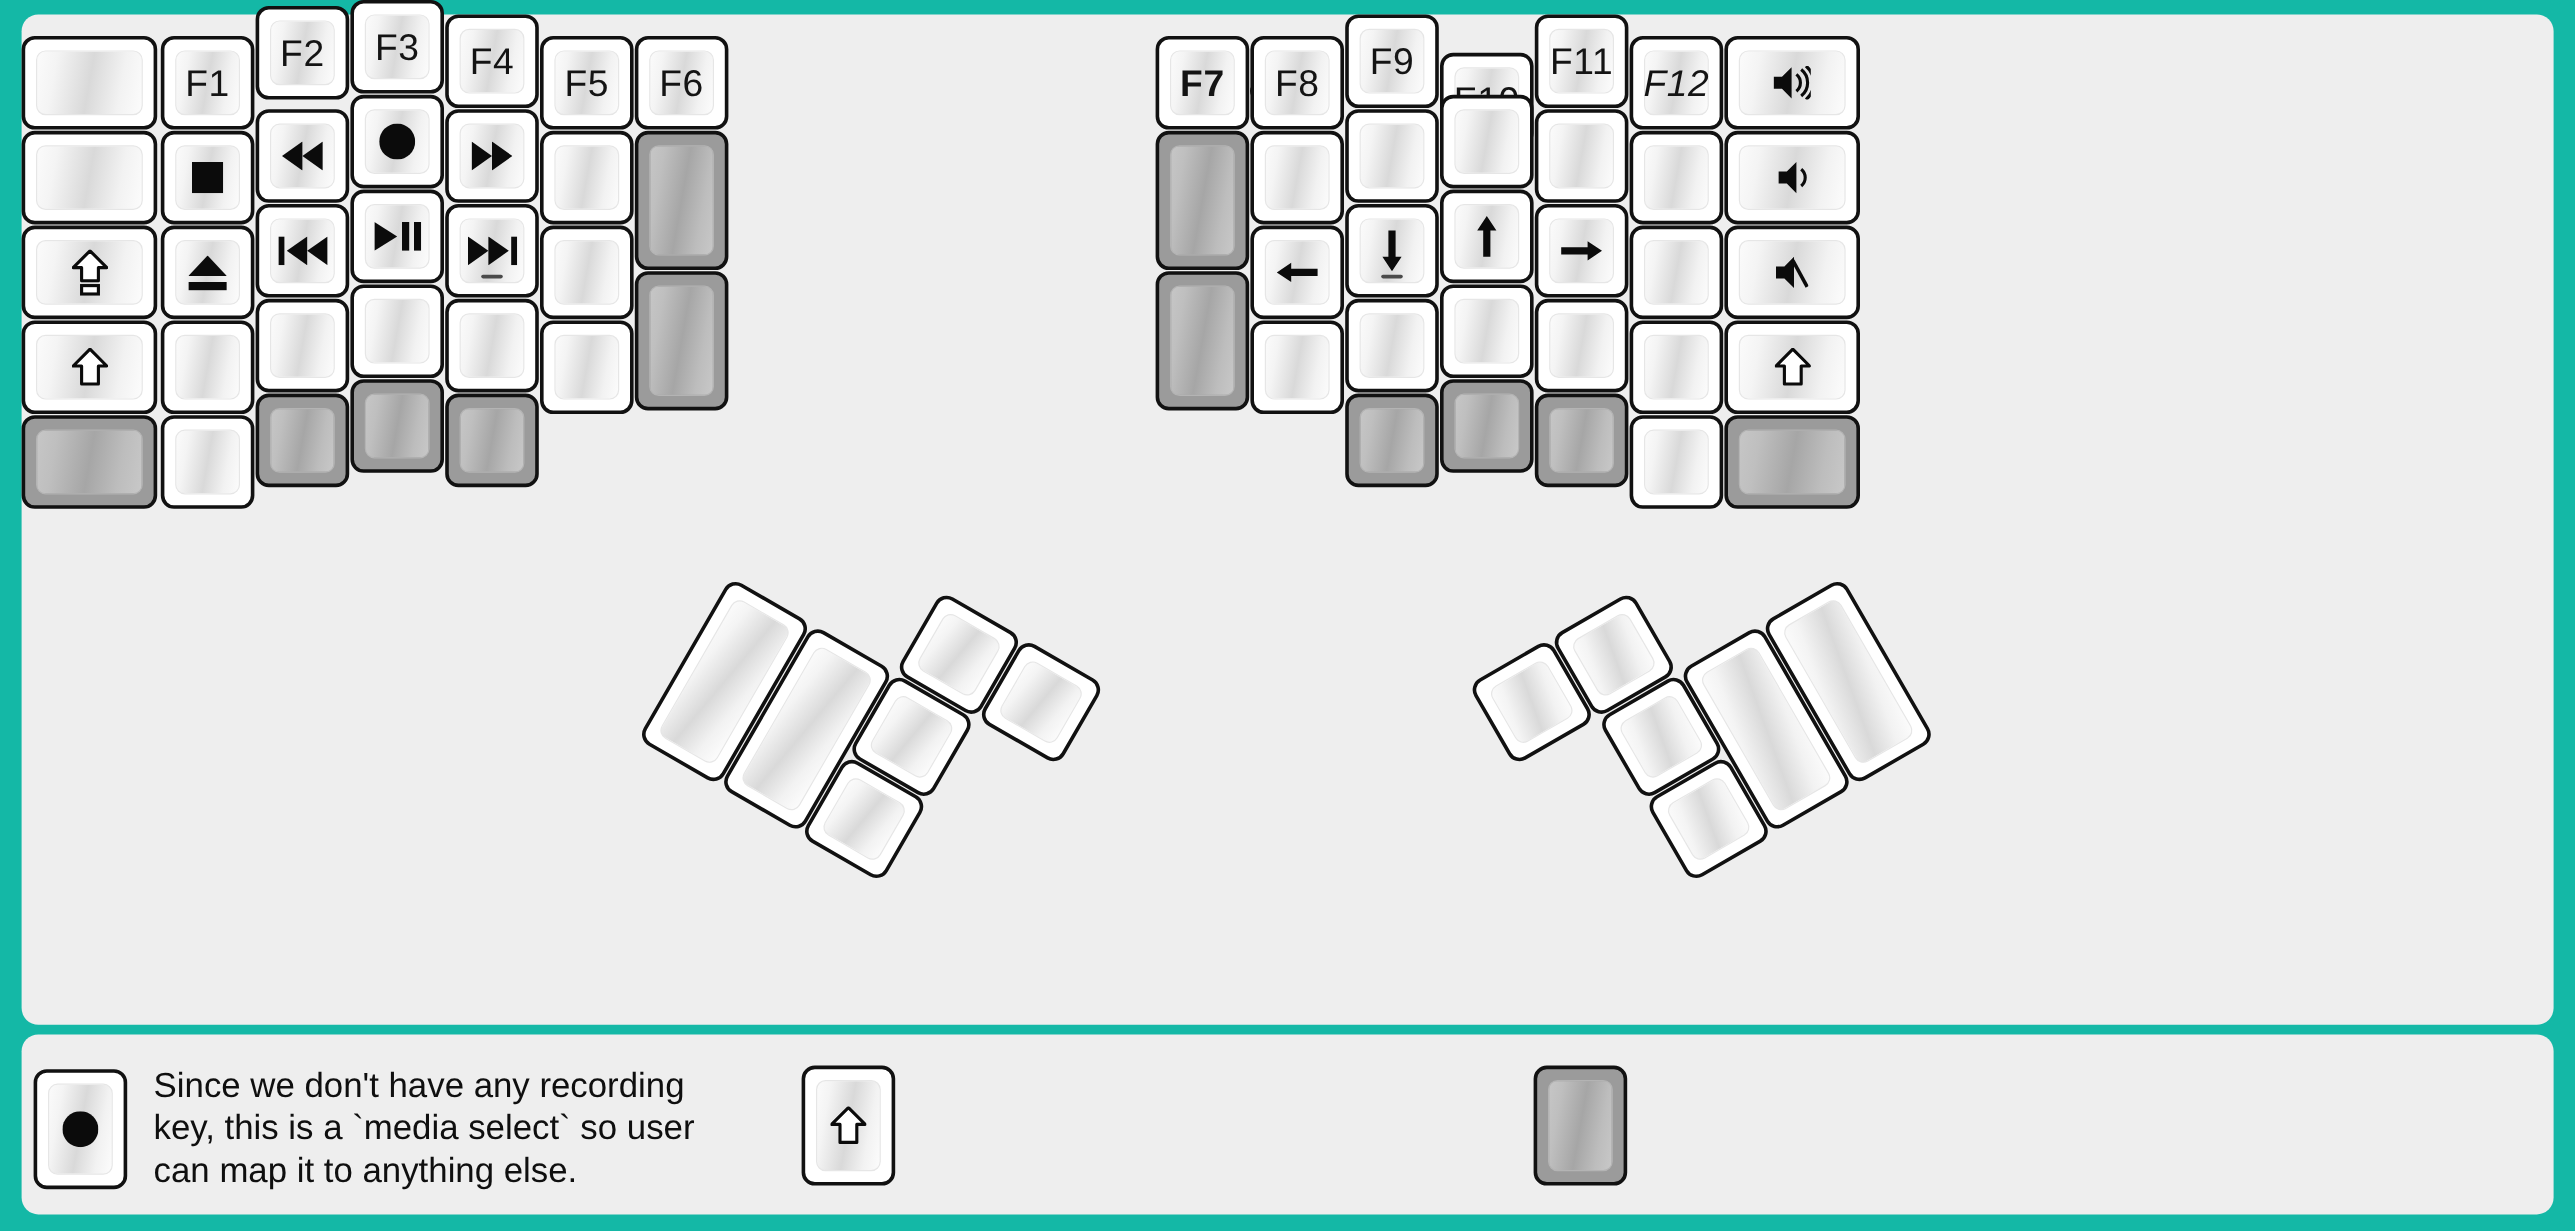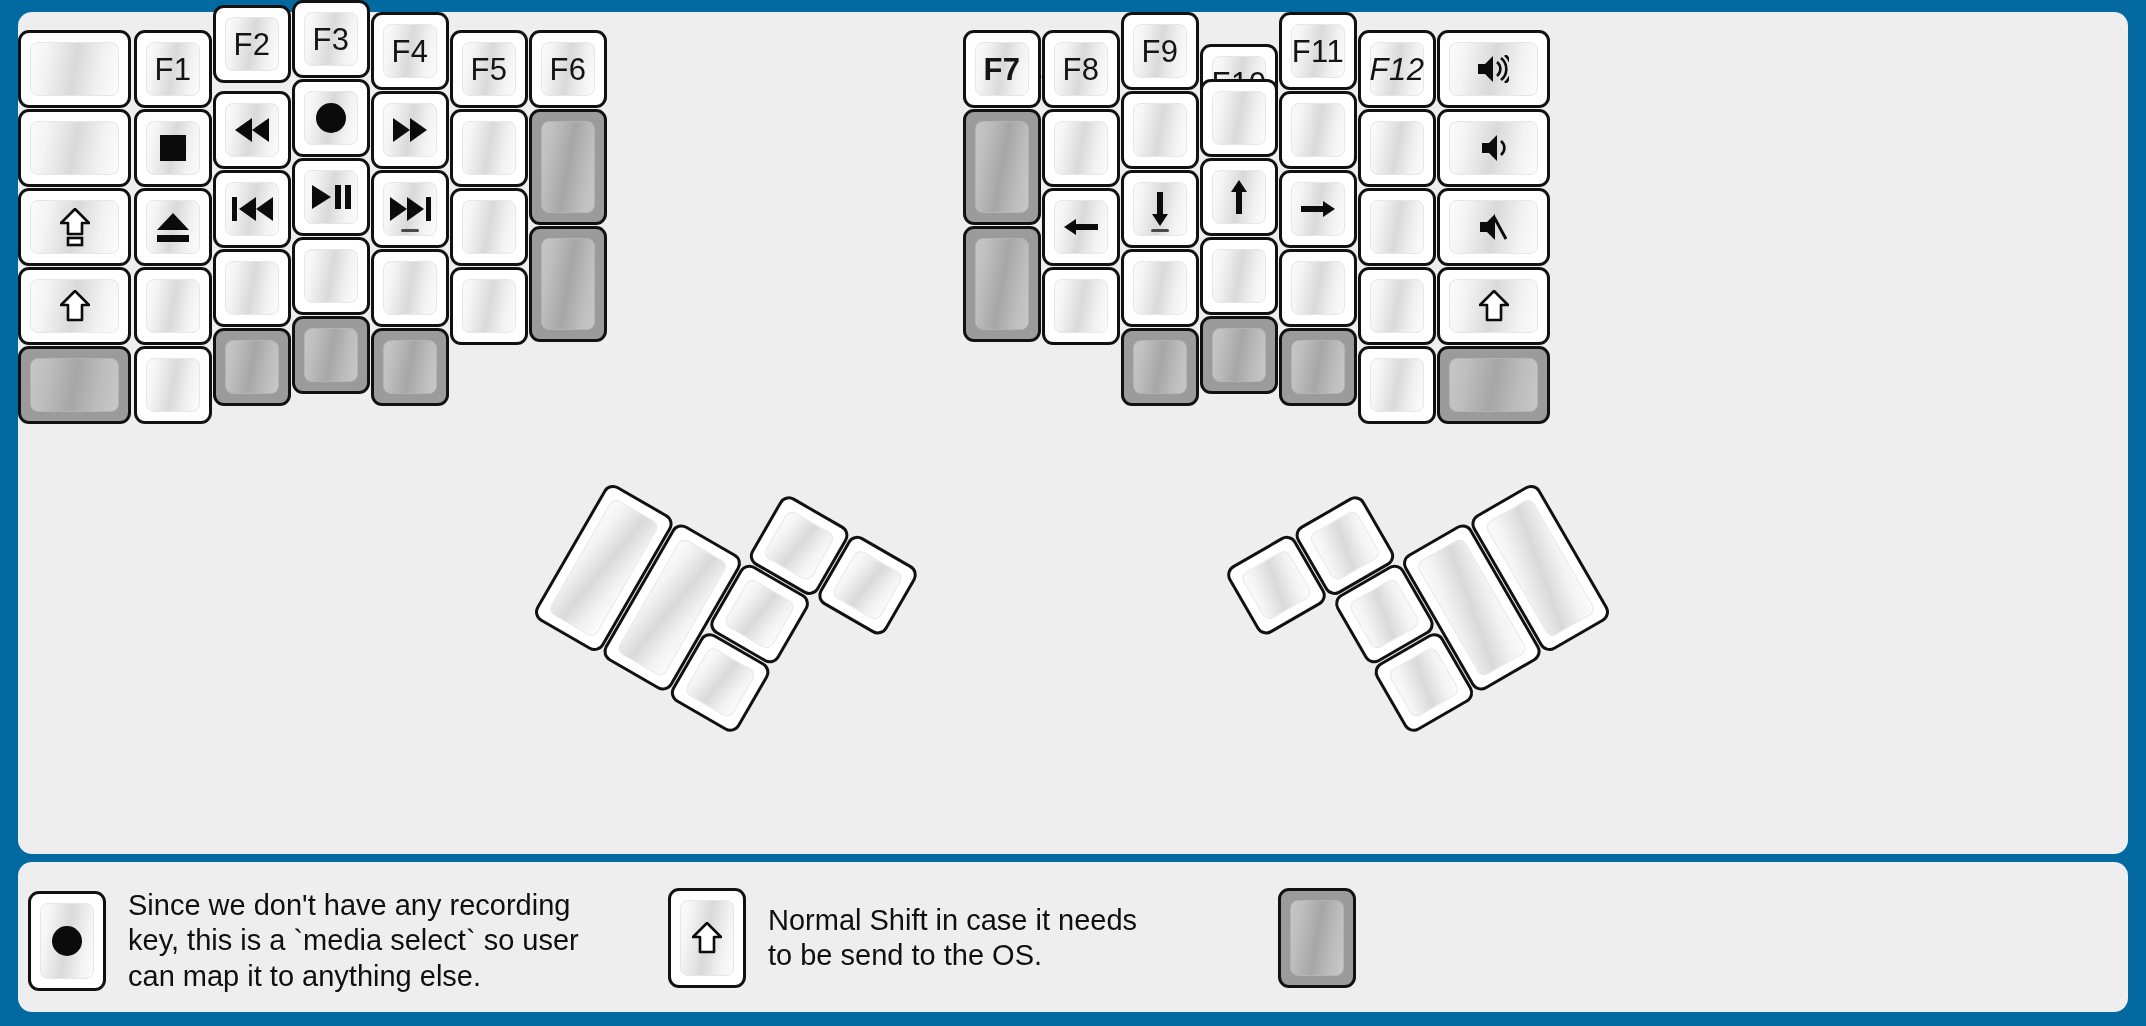--- a/index.html
+++ b/index.html
@@ -1,18 +1,18 @@
 <!DOCTYPE html>
 <html><head>
 <meta charset="utf-8">
 <style>
   html,body{margin:0;padding:0;background:#ffffff;}
   body{width:2146px;height:1026px;font-family:"Liberation Sans",sans-serif;}
 
-  #stage{position:relative;width:2146px;height:1026px;background:#0369a1;overflow:hidden;}
+  #stage{position:relative;width:2146px;height:1026px;background:#14b8a6;overflow:hidden;}
 
   .panel{position:absolute;background:#eeeeee;border-radius:14px;}
   #board-panel{left:18px;top:12px;width:2110px;height:842px;}
   #legend-panel{left:18px;top:862px;width:2110px;height:150px;}
 
   
   .key{position:absolute;box-sizing:border-box;border:3px solid #111111;border-radius:11px;
        background:#ffffff;}
   .key .cap{position:absolute;left:9px;right:9px;top:9px;bottom:9px;border-radius:8px;
        background:linear-gradient(100deg,#fbfbfb 0%,#f4f4f4 18%,#d9d9d9 50%,#f2f2f2 78%,#fcfcfc 100%);
@@ -465,22 +465,20 @@
           <div class="key" style="left: 0px; top: 0px; width: 78px; height: 100px;">
             <div class="cap">
               <span class="gl">
                 <svg width="30" height="32" viewBox="0 0 30 32" fill="#0b0b0b">
                   <path d="M15 1 L29 15 L22 15 L22 30 L8 30 L8 15 L1 15 Z" fill="#ffffff" stroke="#0b0b0b" stroke-width="2.6" stroke-linejoin="round"></path>
                 </svg>
               </span>
             </div>
           </div>
         </div>
-        <div class="legend-text">Normal Shift in case it needs
-to be send to the OS.</div>
       </div>
       <div class="legend-item" style="left: 1278px; top: 888px;">
         <div class="legend-key" style="position: relative; width: 78px; height: 100px;">
           <div class="key trans" style="left: 0px; top: 0px; width: 78px; height: 100px;">
             <div class="cap"></div>
           </div>
         </div>
       </div>
     </div>
 </div>

